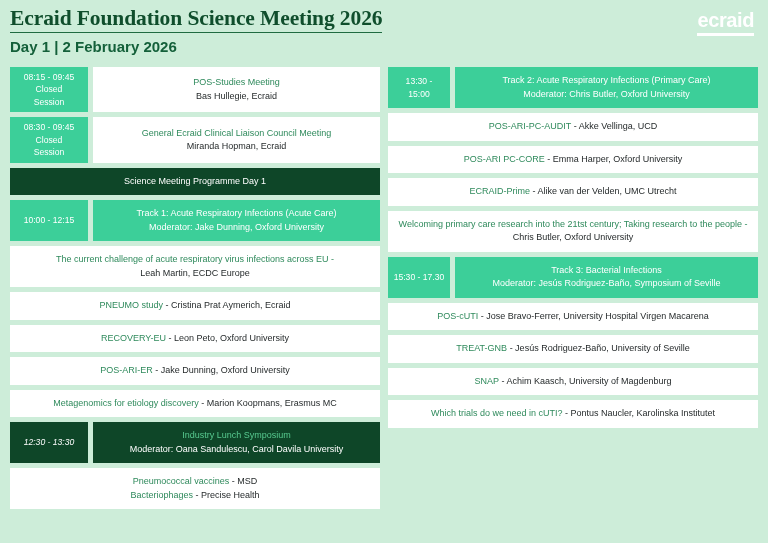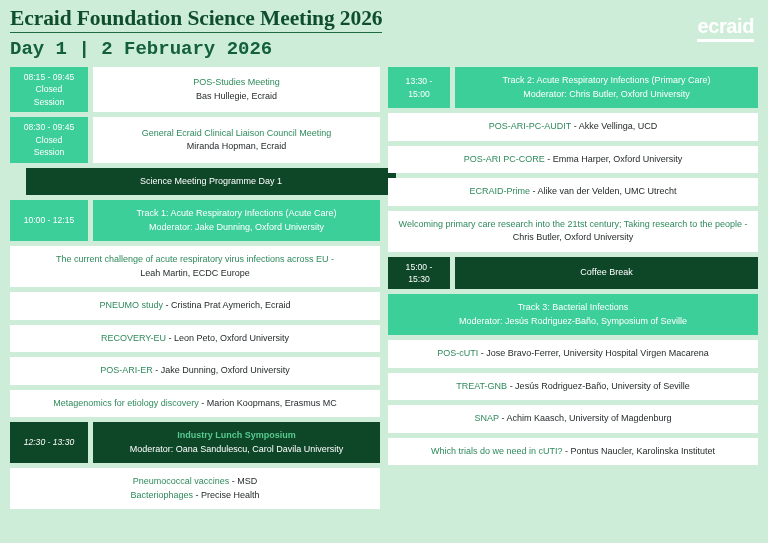--- a/index.html
+++ b/index.html
@@ -34,31 +34,31 @@
     font-weight: 700;
     color: #0f4e2c;
     letter-spacing: -0.1px;
     line-height: 1.05;
     display: inline-block;
     border-bottom: 1.6px solid #1f6b41;
     padding-bottom: 2px;
     margin: 0;
   }
   .subtitle {
-    font-family: Liberation Mono, monospace;
-    font-size: 19px;
+    font-family: Liberation Sans, sans-serif;
+    font-size: 15px;
     font-weight: 700;
     color: #14603a;
     margin: 6px 0 0 0;
     line-height: 1.1;
   }
   .logo {
     position: absolute;
     right: 14px;
-    top: 16px;
+    top: 10px;
     text-align: right;
   }
   .logo-word {
     font-family: "Liberation Sans", sans-serif;
     font-size: 20px;
     font-weight: 700;
     color: #ffffff;
     letter-spacing: -0.4px;
     line-height: 1;
     display: block;
@@ -127,35 +127,34 @@
   .bg-dark  { background: #0e4628; }
   .bg-white { background: #ffffff; }
 
   .content-box.bg-white { color: #262b2c; }
   .content-box.bg-mid   { color: #ffffff; }
   .content-box.bg-dark  { color: #ffffff; }
 
   .line { display: block; }
   .line-title { display: block; }
   .content-box.bg-mid .line-title { color: #ffffff; }
-  .content-box.bg-dark .line-title { color: #57c98f; font-weight: bold; }
+  .content-box.bg-dark .line-title { color: #57c98f; }
 
   .accent { color: #2f8a5c; text-align: right; }
   .plain  { color: #262b2c; }
 
   
   .banner {
     width: 100%;
     box-sizing: border-box;
     text-align: center;
     padding: 7px 10px;
     font-size: 9px;
     line-height: 1.5;
     color: #ffffff;
-    margin-left: 16px;
   }
   .fullrow {
     width: 100%;
   }
 </style>
 </head>
 <body>
 
 <div class="page">
 
@@ -262,31 +261,25 @@
           <span class="line"><span class="accent">POS-ARI PC-CORE</span><span class="plain"> - Emma Harper, Oxford University</span></span>
         </div>
         <div class="content-box fullrow bg-white">
           <span class="line"><span class="accent">ECRAID-Prime</span><span class="plain"> - Alike van der Velden, UMC Utrecht</span></span>
         </div>
         <div class="content-box fullrow bg-white">
           <span class="line accent">Welcoming primary care research into the 21tst century; Taking research to the people -</span>
           <span class="line plain">Chris Butler, Oxford University</span>
         </div>
         <div class="row">
-          <div class="time-box bg-dark">
-            <div style="display: flex; flex-direction: column; align-items: center; justify-content: center; width: 100%;">
-              <span class="line">15:00 -</span>
-              <span class="line">15:30</span>
-            </div>
-          </div>
-          <div class="content-box bg-dark">
-            <span class="line">Coffee Break</span>
-          </div>
-        </div>
-        <div class="row">
+          <div class="time-box bg-mid">
+            <div style="display: flex; flex-direction: column; align-items: center; justify-content: center; width: 100%;">
+              <span class="line">15:30 - 17.30</span>
+            </div>
+          </div>
           <div class="content-box bg-mid">
             <span class="line line-title">Track 3: Bacterial Infections</span>
             <span class="line">Moderator: Jesús Rodriguez-Baño, Symposium of Seville</span>
           </div>
         </div>
         <div class="content-box fullrow bg-white">
           <span class="line"><span class="accent">POS-cUTI</span><span class="plain"> - Jose Bravo-Ferrer, University Hospital Virgen Macarena</span></span>
         </div>
         <div class="content-box fullrow bg-white">
           <span class="line"><span class="accent">TREAT-GNB</span><span class="plain"> - Jesús Rodriguez-Baño, University of Seville</span></span>

